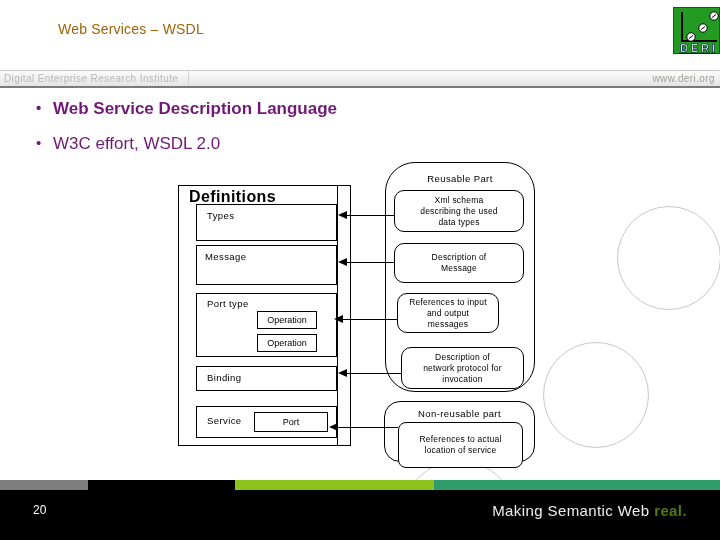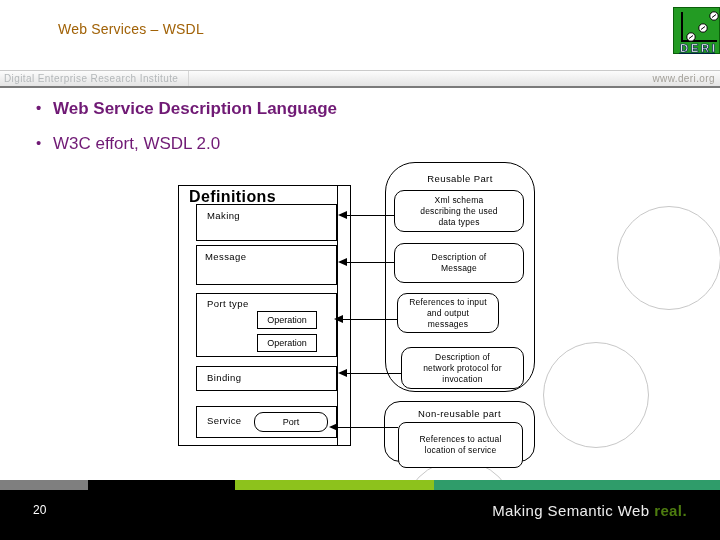--- a/index.html
+++ b/index.html
@@ -43,21 +43,21 @@
   .defs-label{left:189px;top:188px;font-size:16px;font-weight:bold;color:#000;letter-spacing:0.4px;}
   .lbl{font-size:9.5px;color:#000;letter-spacing:0.4px;}
   .types-box{left:196px;top:204px;width:141px;height:37px;padding:5px 0 0 10px;}
   .message-box{left:196px;top:245px;width:141px;height:40px;padding:5px 0 0 8px;}
   .porttype-box{left:196px;top:293px;width:141px;height:64px;padding:4px 0 0 10px;}
   .op-box{width:60px;height:18px;display:flex;align-items:center;justify-content:center;font-size:9px;}
   .op1{left:257px;top:311px;}
   .op2{left:257px;top:334px;}
   .binding-box{left:196px;top:366px;width:141px;height:25px;padding:5px 0 0 10px;}
   .service-box{left:196px;top:406px;width:141px;height:32px;padding:8px 0 0 10px;}
-  .port-box{left:254px;top:412px;width:74px;height:20px;display:flex;align-items:center;justify-content:center;font-size:9px;border-radius:9px;}
+  .port-box{left:254px;top:412px;width:74px;height:20px;display:flex;align-items:center;justify-content:center;font-size:9px;}
   .reusable{left:385px;top:162px;width:150px;height:230px;border-radius:30px;text-align:center;padding-top:10px;font-size:9.5px;letter-spacing:0.4px;}
   .nonreusable{left:384px;top:401px;width:151px;height:61px;border-radius:16px;text-align:center;padding-top:6px;font-size:9.5px;letter-spacing:0.4px;}
   .ann{
     display:flex;align-items:center;justify-content:center;text-align:center;
     font-size:8.5px;line-height:11px;color:#000;white-space:pre-line;letter-spacing:0.2px;
   }
   .ann1{left:394px;top:190px;width:130px;height:42px;border-radius:10px;}
   .ann2{left:394px;top:243px;width:130px;height:40px;border-radius:10px;}
   .ann3{left:397px;top:293px;width:102px;height:40px;border-radius:10px;}
   .ann4{left:401px;top:347px;width:123px;height:42px;border-radius:10px;z-index:3;}
@@ -117,21 +117,21 @@
   <div class="bullet-row b2"><span class="dot">•</span><span>W3C effort, WSDL 2.0</span></div>
 
   <div class="circle c1"></div>
   <div class="circle c2"></div>
   <div class="circle c3"></div>
 
   <div class="dg rect defs-box"></div>
   <div class="dg defs-inner-line"></div>
   <div class="dg defs-label">Definitions</div>
 
-  <div class="dg rect lbl types-box">Making</div>
+  <div class="dg rect lbl types-box">Types</div>
   <div class="dg rect lbl message-box">Message</div>
   <div class="dg rect lbl porttype-box">Port type</div>
   <div class="dg rect op-box op1">Operation</div>
   <div class="dg rect op-box op2">Operation</div>
   <div class="dg rect lbl binding-box">Binding</div>
   <div class="dg rect lbl service-box">Service</div>
   <div class="dg rect port-box">Port</div>
 
   <div class="dg rect reusable">Reusable Part</div>
   <div class="dg rect ann ann1">Xml schema

